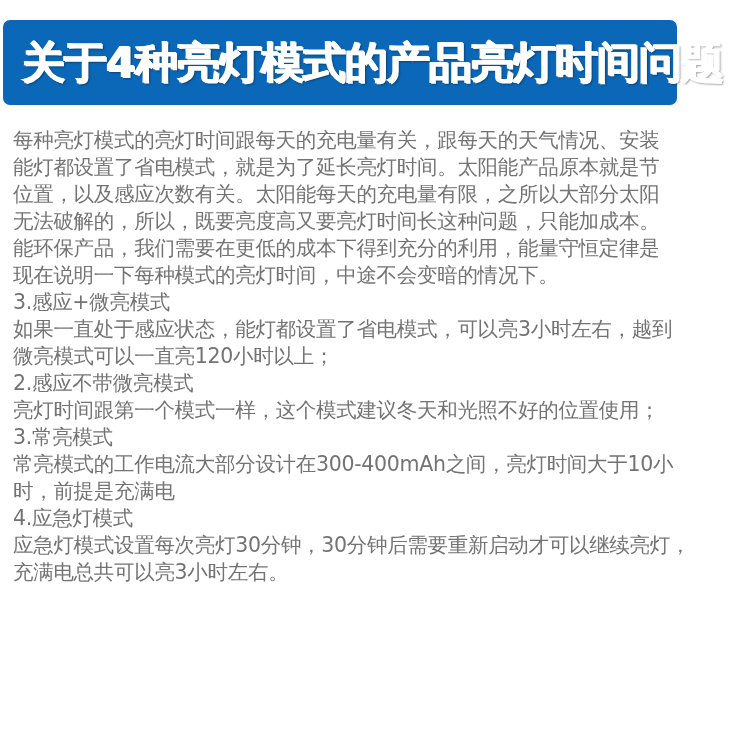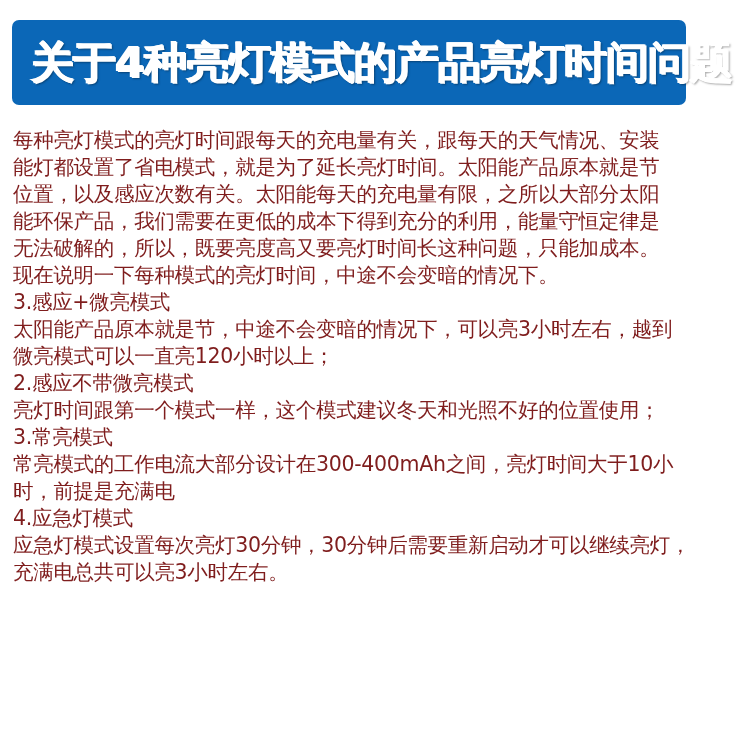--- a/index.html
+++ b/index.html
@@ -1,47 +1,47 @@
 <!DOCTYPE html>
 <html><head>
 <meta charset="utf-8">
 <style>
   html, body { margin: 0; padding: 0; background: #ffffff; }
   body { width: 750px; height: 750px; position: relative; overflow: hidden;
          font-family: "DejaVu Sans", "Liberation Sans", sans-serif; color: #111; }
-  .banner { position: absolute; left: 12px; top: 20px; width: 674px; height: 85px;
+  .banner { position: absolute; left: 3px; top: 20px; width: 674px; height: 85px;
             background: #0b67b7; border-radius: 7px; }
   .banner-title { position: absolute; left: 19px; top: 16px; font-size: 43px; line-height: 52px;
                   font-weight: bold; color: #ffffff; letter-spacing: -1px; white-space: nowrap;
                   text-shadow: 1px 1px 0 #ffffff, -1px 0 0 #ffffff, 2px 2px 2px rgba(0,0,0,0.35); }
   .content { position: absolute; left: 13px; top: 127px; width: 730px;
-             font-size: 20.5px; line-height: 27px; color: #7f1d1d; letter-spacing: -0.3px; }
+             font-size: 20.5px; line-height: 27px; color: #737373; letter-spacing: -0.3px; }
   .line { white-space: nowrap; display: block; height: 27px; }
   .gap { height: 40px; }
 </style>
 </head>
 <body>
 
 <div class="banner">
   <div class="banner-title">关于4种亮灯模式的产品亮灯时间问题</div>
 </div>
 
 <div class="content">
   <div>
     <span class="line">每种亮灯模式的亮灯时间跟每天的充电量有关，跟每天的天气情况、安装</span>
     <span class="line">能灯都设置了省电模式，就是为了延长亮灯时间。太阳能产品原本就是节</span>
     <span class="line">位置，以及感应次数有关。太阳能每天的充电量有限，之所以大部分太阳</span>
+    <span class="line">无法破解的，所以，既要亮度高又要亮灯时间长这种问题，只能加成本。</span>
     <span class="line">能环保产品，我们需要在更低的成本下得到充分的利用，能量守恒定律是</span>
-    <span class="line">无法破解的，所以，既要亮度高又要亮灯时间长这种问题，只能加成本。</span>
     <span class="line">现在说明一下每种模式的亮灯时间，中途不会变暗的情况下。</span>
   </div>
 
   <div>
     <span class="line">3.感应+微亮模式</span>
-    <span class="line">太阳能产品原本就是节，中途不会变暗的情况下，可以亮3小时左右，越到</span>
+    <span class="line">如果一直处于感应状态，能灯都设置了省电模式，可以亮3小时左右，越到</span>
     <span class="line">微亮模式可以一直亮120小时以上；</span>
   </div>
 
   <div>
     <span class="line">2.感应不带微亮模式</span>
     <span class="line">亮灯时间跟第一个模式一样，这个模式建议冬天和光照不好的位置使用；</span>
   </div>
 
   <div>
     <span class="line">3.常亮模式</span>

